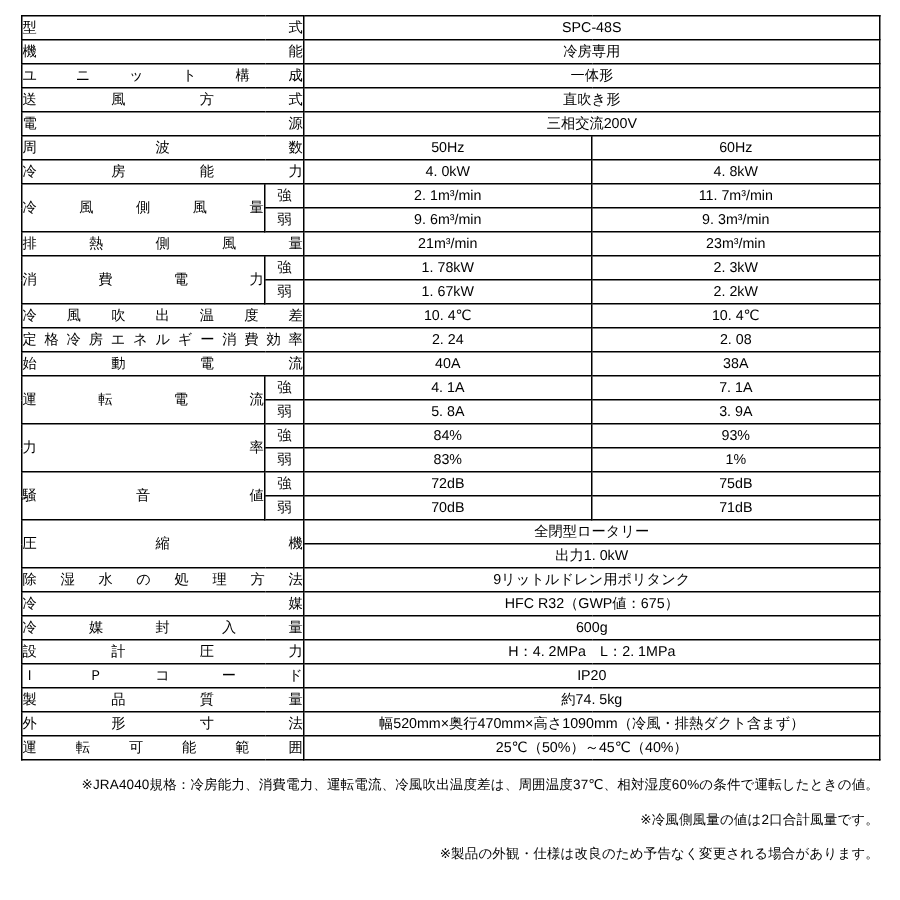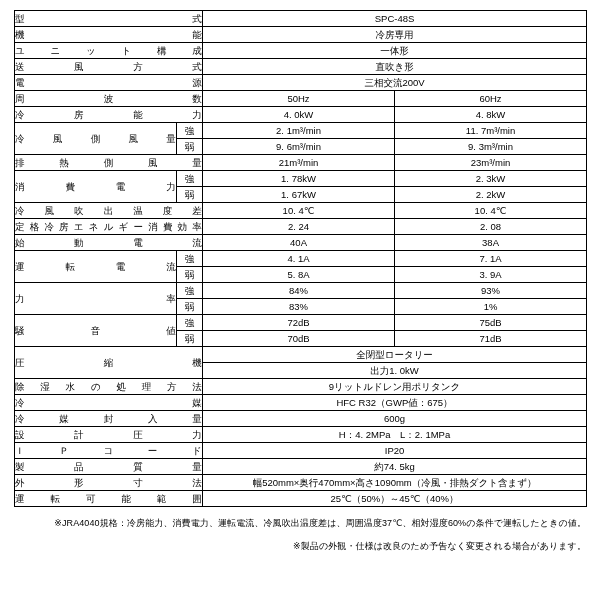--- a/index.html
+++ b/index.html
@@ -247,16 +247,17 @@
       <tr>
         <td class="lbl" colspan="2">運　転　可　能　範　囲</td>
         <td colspan="2">25℃（50%）～45℃（40%）</td>
       </tr>
 
     </tbody>
   </table>
 
   <div class="notes">
     <p>※JRA4040規格：冷房能力、消費電力、運転電流、冷風吹出温度差は、周囲温度37℃、相対湿度60%の条件で運転したときの値。</p>
+    <p>※冷風側風量の値は2口合計風量です。</p>
     <p>※製品の外観・仕様は改良のため予告なく変更される場合があります。</p>
   </div>
 
 </div>
 
 </body></html>

